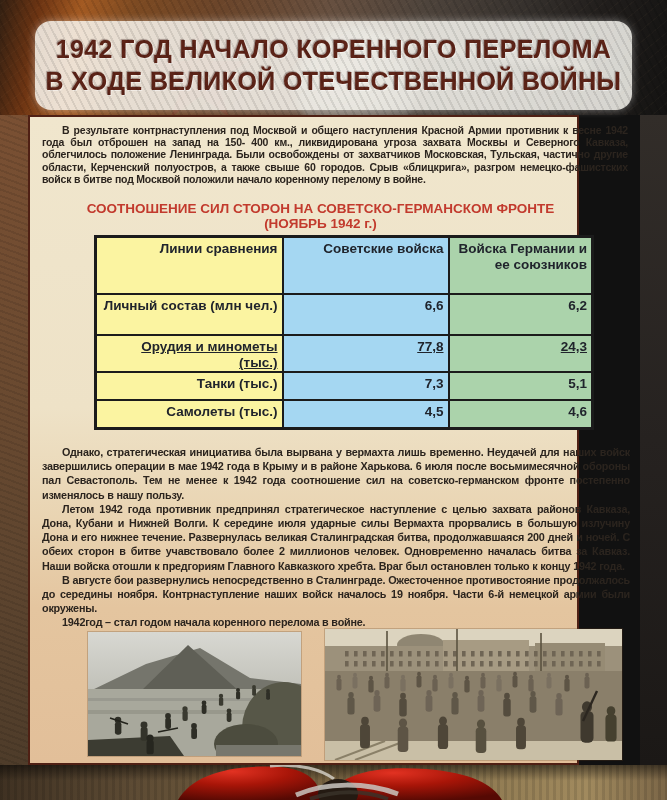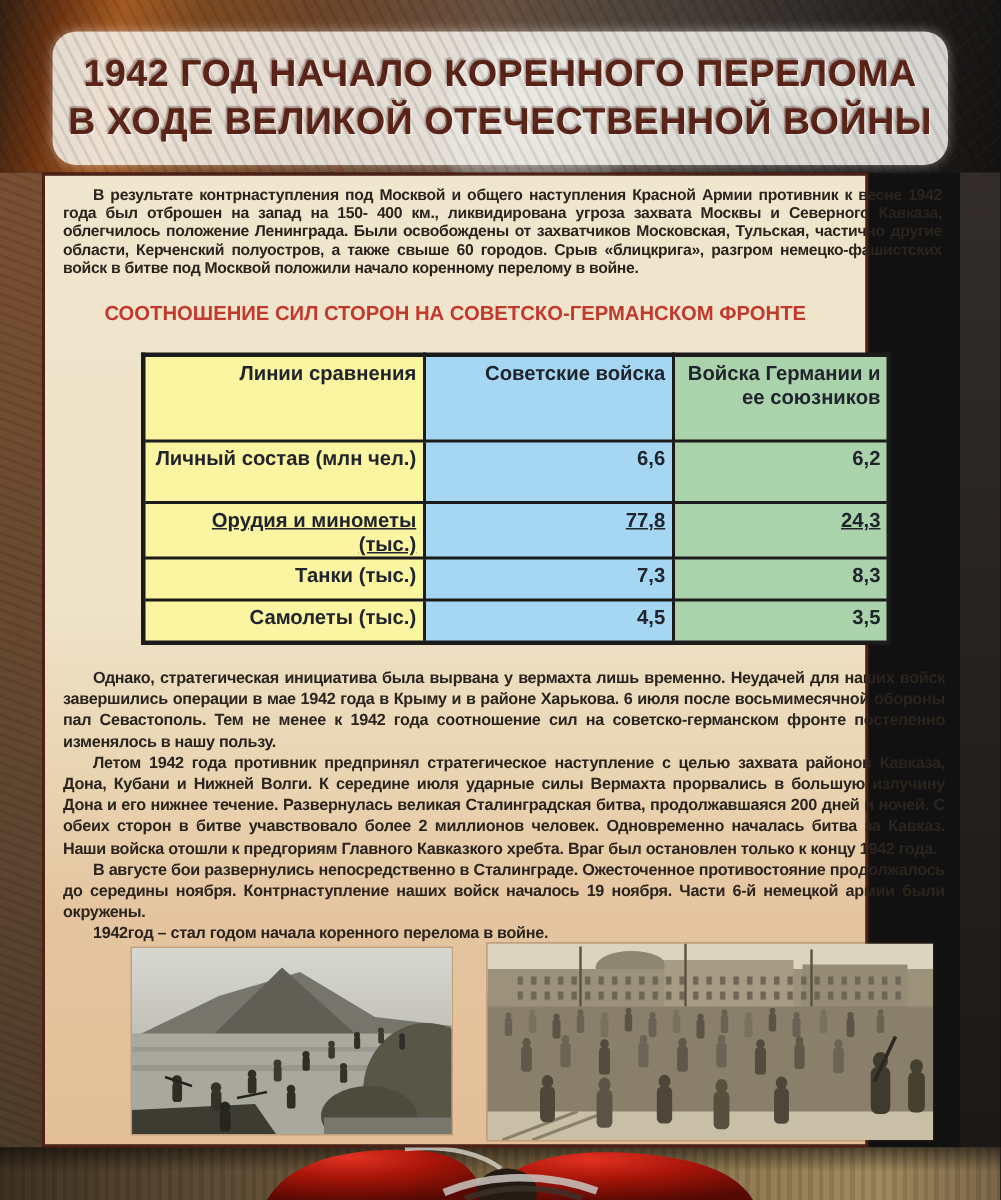--- a/index.html
+++ b/index.html
@@ -46,21 +46,21 @@
 
   
   .card{position:absolute;left:28px;top:115px;width:551px;height:650px;box-sizing:border-box;
     border:2px solid #4f2014;
     background:linear-gradient(180deg,#f0e6cd 0%,#eee2c7 45%,#e9d4b2 62%,#e4c59f 76%,#e2bf99 100%);}
 
   .intro{position:absolute;left:12px;top:7px;width:586px;
     font-size:10.5px;line-height:12.2px;font-weight:bold;letter-spacing:-.2px;
     color:#2b241e;text-align:justify;text-indent:20px;}
 
-  .section-heading{position:absolute;left:0;top:84px;width:100%;text-align:center;
+  .section-heading{position:absolute;left:17px;top:84px;width:100%;text-align:center;
     color:#c23a2d;font-weight:bold;font-size:13.5px;line-height:15px;}
 
   .forces-table{position:absolute;left:64px;top:118px;width:497px;
     border-collapse:collapse;table-layout:fixed;
     font-weight:bold;font-size:13.5px;color:#20242c;
     border:3px solid #1b1b1b;}
   .forces-table td{border:2px solid #1b1b1b;text-align:right;vertical-align:top;
     padding:3px 4px 0 4px;line-height:16px;}
   .c-label{background:#fbf4a1;}
   .c-sov{background:#a5d7f2;}
@@ -114,20 +114,21 @@
     <path d="M146,32 C176,19 216,19 248,31" stroke="#c9c6c0" stroke-width="5" fill="none" opacity=".85"></path>
     <path d="M160,36 C185,27 215,27 238,36" stroke="#3a332a" stroke-width="4" fill="none" opacity=".8"></path>
   </svg>
 
   <div class="card">
 
     <div class="intro">В результате контрнаступления под Москвой и общего наступления Красной Армии противник к весне 1942 года был отброшен на запад на 150- 400 км., ликвидирована угроза захвата Москвы и Северного Кавказа, облегчилось положение Ленинграда. Были освобождены от захватчиков Московская, Тульская, частично другие области, Керченский полуостров, а также свыше 60 городов. Срыв «блицкрига», разгром немецко-фашистских войск в битве под Москвой положили начало коренному перелому в войне.</div>
 
     <div class="section-heading">
       <div>СООТНОШЕНИЕ СИЛ СТОРОН НА СОВЕТСКО-ГЕРМАНСКОМ ФРОНТЕ</div>
+      <div>(НОЯБРЬ 1942 г.)</div>
     </div>
 
     <table class="forces-table">
       <colgroup>
           <col style="width:187px">
           <col style="width:166px">
           <col style="width:144px">
         </colgroup>
       <tbody>
         <tr class="row-hdr">
@@ -141,26 +142,26 @@
           <td class="c-ger">6,2</td>
         </tr>
         <tr class="row-2s">
           <td class="c-label">Орудия и минометы (тыс.)</td>
           <td class="c-sov">77,8</td>
           <td class="c-ger">24,3</td>
         </tr>
         <tr class="row-1l">
           <td class="c-label">Танки (тыс.)</td>
           <td class="c-sov">7,3</td>
-          <td class="c-ger">8,3</td>
+          <td class="c-ger">5,1</td>
         </tr>
         <tr class="row-1l">
           <td class="c-label">Самолеты (тыс.)</td>
           <td class="c-sov">4,5</td>
-          <td class="c-ger">3,5</td>
+          <td class="c-ger">4,6</td>
         </tr>
       </tbody>
     </table>
 
     <div class="body-text">
       <p>Однако, стратегическая инициатива была вырвана у вермахта лишь временно. Неудачей для наших войск завершились операции в мае 1942 года в Крыму и в районе Харькова. 6 июля после восьмимесячной обороны пал Севастополь. Тем не менее к 1942 года соотношение сил на советско-германском фронте постепенно изменялось в нашу пользу.</p>
       <p>Летом 1942 года противник предпринял стратегическое наступление с целью захвата районов Кавказа, Дона, Кубани и Нижней Волги. К середине июля ударные силы Вермахта прорвались в большую излучину Дона и его нижнее течение. Развернулась великая Сталинградская битва, продолжавшаяся 200 дней и ночей. С обеих сторон в битве учавствовало более 2 миллионов человек. Одновременно началась битва за Кавказ. Наши войска отошли к предгориям Главного Кавказкого хребта. Враг был остановлен только к концу 1942 года.</p>
       <p>В августе бои развернулись непосредственно в Сталинграде. Ожесточенное противостояние продолжалось до середины ноября. Контрнаступление наших войск началось 19 ноября. Части 6-й немецкой армии были окружены.</p>
       <p>1942год – стал годом начала коренного перелома в войне.</p>
     </div>

